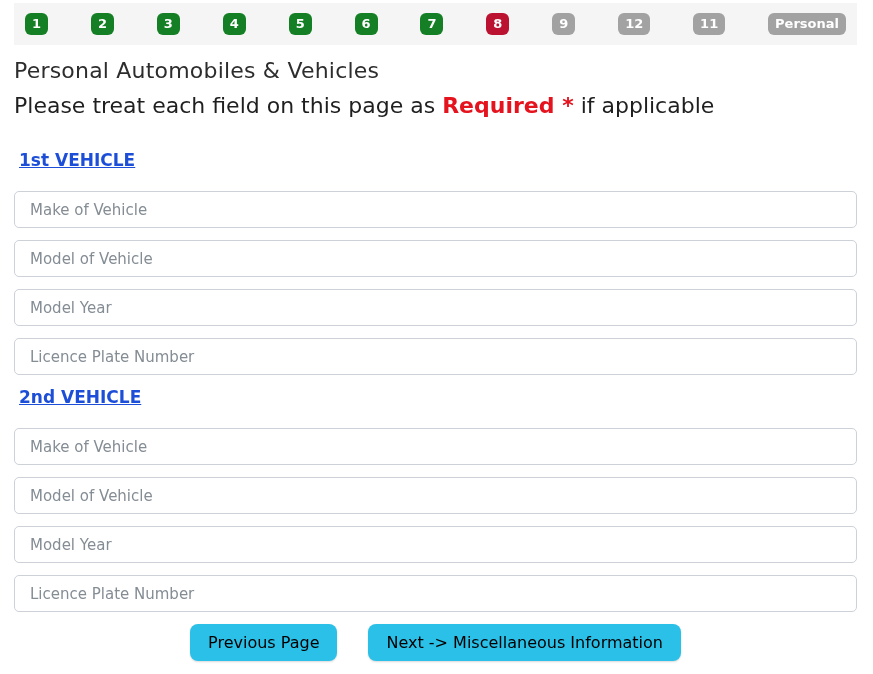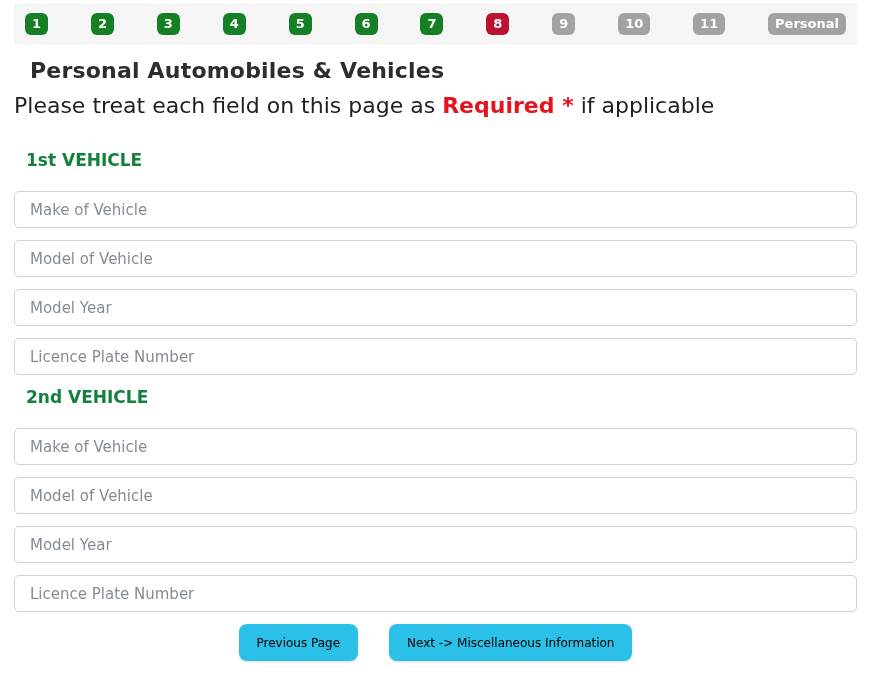--- a/index.html
+++ b/index.html
@@ -40,39 +40,40 @@
   }
   .step-done     { background: #157f25; }
   .step-current  { background: #ba1230; }
   .step-upcoming { background: #a2a2a2; }
 
   
   main { margin: 0 16px 0 14px; }
 
   h1 {
     font-size: 22px;
-    font-weight: 700;
+    font-weight: 400;
     color: #2d2d2d;
-    margin: 13px 0 0 16px;
+    margin: 13px 0 0 0;
     letter-spacing: 0.2px;
   }
   .instruction {
     font-size: 22px;
     color: #1f1f1f;
     margin: 10px 0 0 0;
   }
   .required {
     color: #e5131d;
     font-weight: 700;
   }
   h2 {
     font-size: 17px;
     font-weight: 700;
-    color: #15803d;
-    margin: 32px 0 21px 12px;
+    color: #1d4ed8;
+    margin: 32px 0 21px 5px;
+    text-decoration: underline;
   }
   section + section h2 { margin-top: 9px; }
 
   input.field {
     display: block;
     width: 100%;
     height: 37px;
     margin-bottom: 12px;
     padding: 0 15px;
     font-size: 15px;
@@ -91,41 +92,41 @@
     justify-content: center;
     gap: 31px;
     margin-top: 0;
   }
   .btn {
     background: #2bc0e8;
     border: none;
     border-radius: 8px;
     height: 37px;
     padding: 0 18px;
-    font-size: 12px;
+    font-size: 16px;
     font-family: inherit;
     color: #000000;
     cursor: pointer;
     box-shadow: 0 1px 2px rgba(0,0,0,0.15);
   }
 </style>
 </head>
 <body>
 
 <header class="stepper">
   <span class="step step-done">1</span>
   <span class="step step-done">2</span>
   <span class="step step-done">3</span>
   <span class="step step-done">4</span>
   <span class="step step-done">5</span>
   <span class="step step-done">6</span>
   <span class="step step-done">7</span>
   <span class="step step-current">8</span>
   <span class="step step-upcoming">9</span>
-  <span class="step step-upcoming">10</span>
+  <span class="step step-upcoming">12</span>
   <span class="step step-upcoming">11</span>
   <span class="step step-upcoming">Personal</span>
 </header>
 
 <main>
   <h1>Personal Automobiles &amp; Vehicles</h1>
 
   <p class="instruction"><span>Please treat each field on this page as </span><span class="required">Required *</span><span> if applicable</span></p>
 
   <section>

